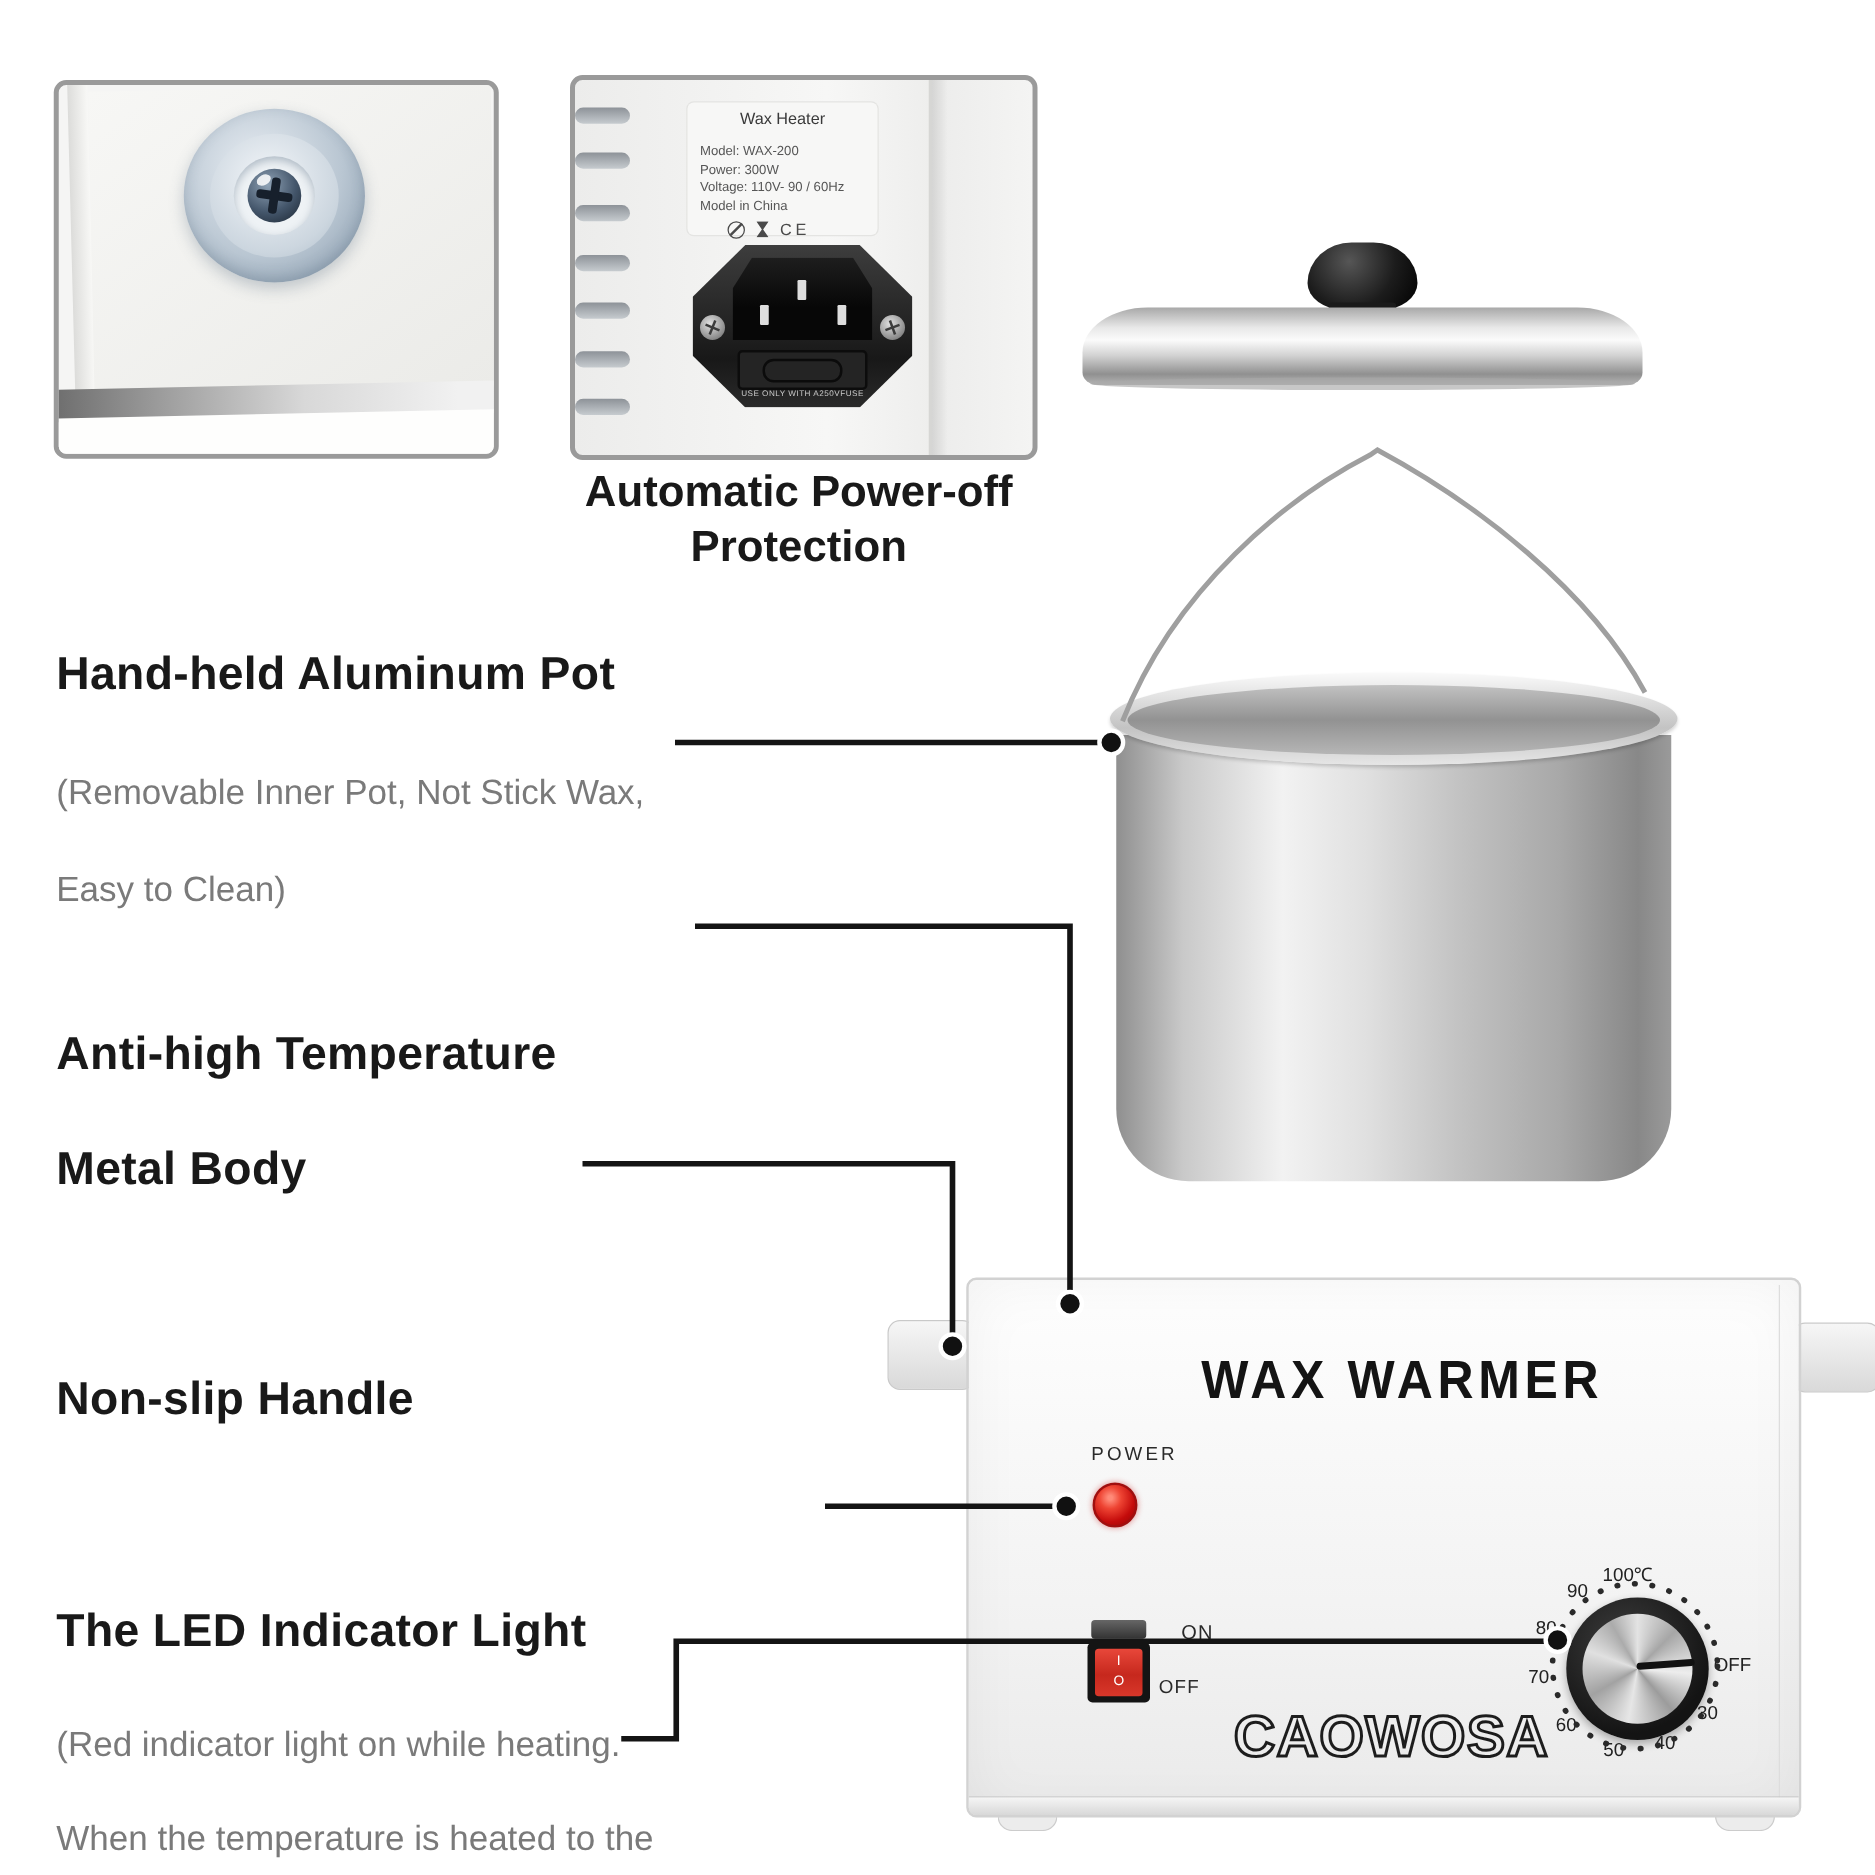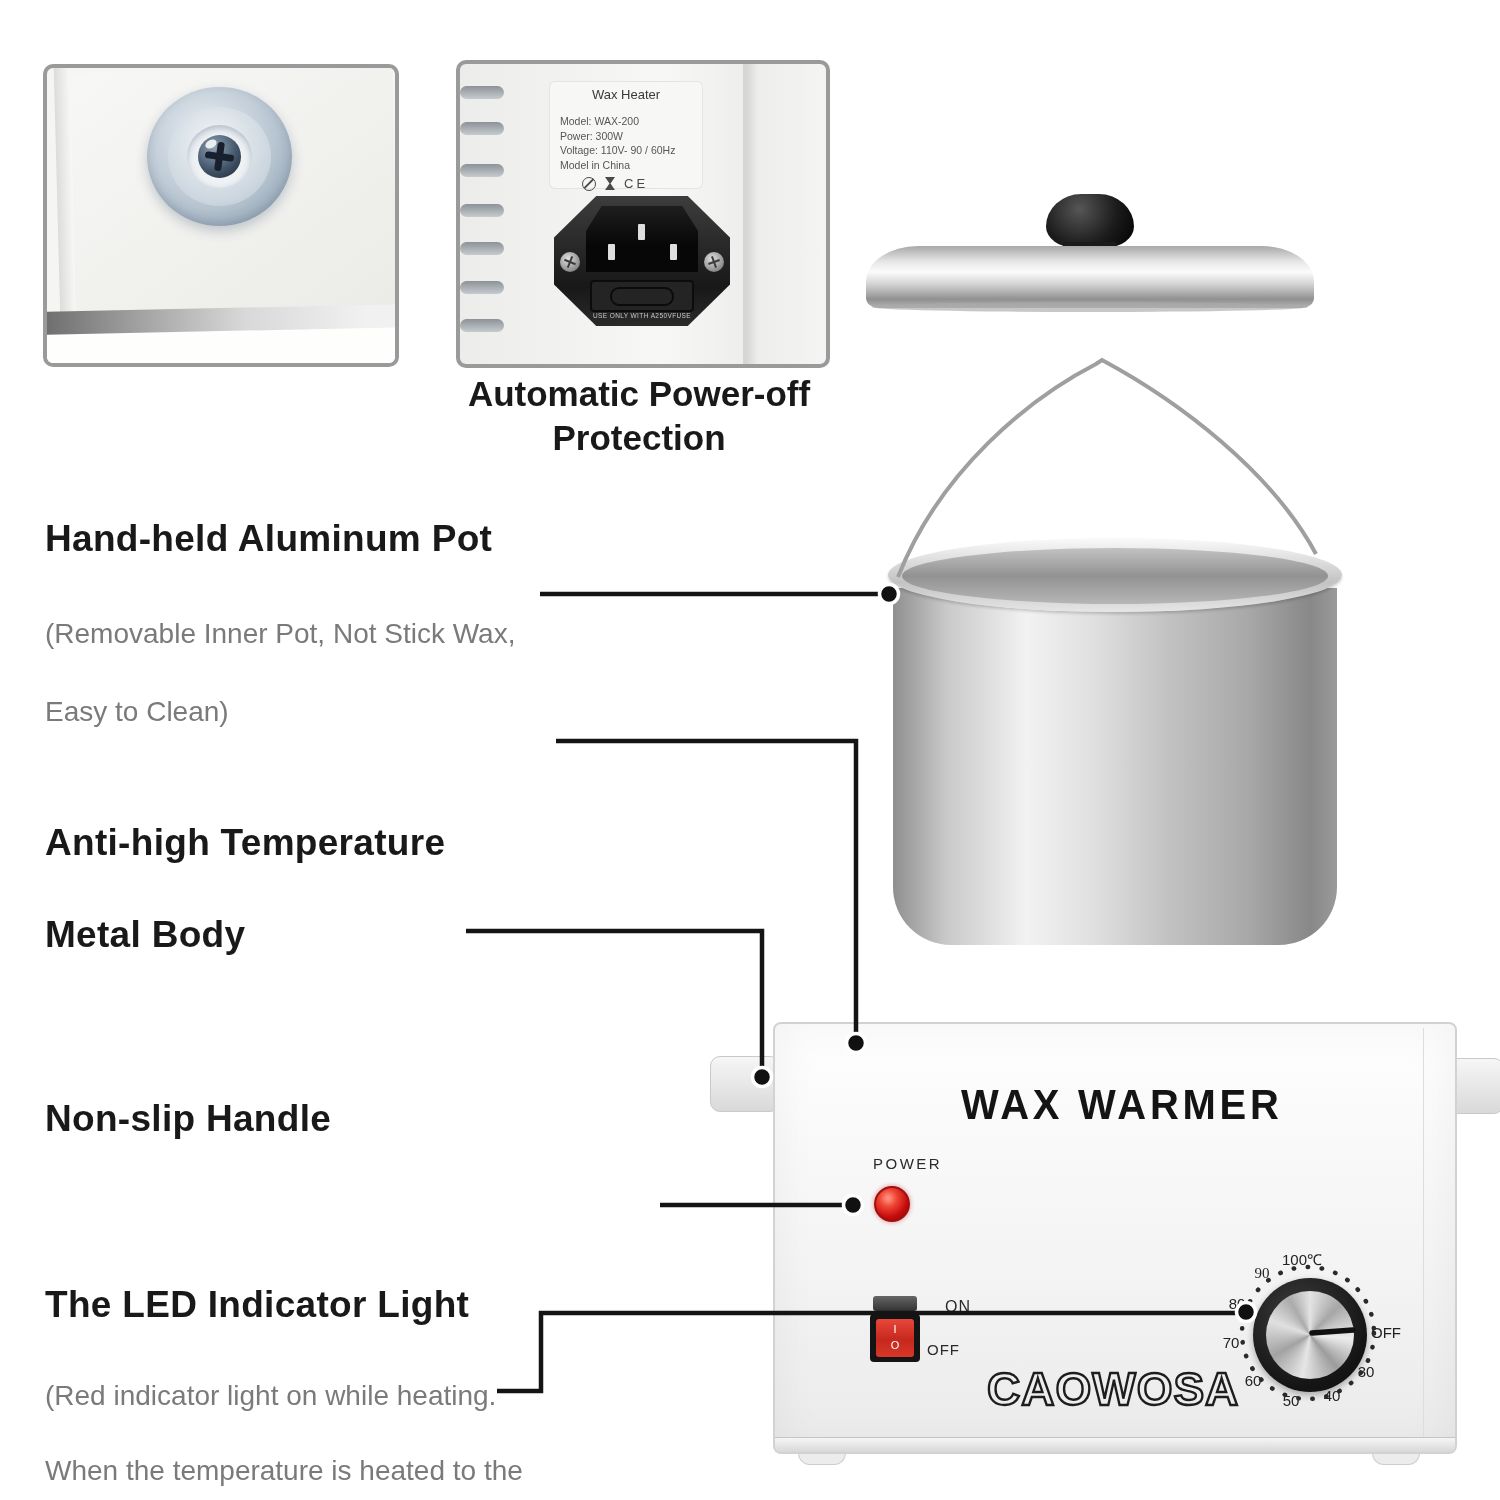--- a/index.html
+++ b/index.html
@@ -76,21 +76,21 @@
             background:linear-gradient(90deg,#8f8f8f 0%,#c9c9c9 12%,#f2f2f2 30%,#e0e0e0 45%,#c2c2c2 62%,#a8a8a8 80%,#888 94%,#9a9a9a 100%);}
   .pot-rim{position:absolute;left:888px;top:538px;width:454px;height:74px;border-radius:50%;
            background:linear-gradient(180deg,#fafafa,#c3c3c3 60%,#e6e6e6);box-shadow:0 2px 3px rgba(0,0,0,.18);}
   .pot-int{position:absolute;left:902px;top:548px;width:426px;height:56px;border-radius:50%;
            background:linear-gradient(180deg,#c2c2c2,#929292 50%,#b6b6b6);}
 
   
   .handle-tab{position:absolute;width:68px;height:54px;border-radius:10px;border:1px solid #c9c9c9;
               background:linear-gradient(180deg,#f6f6f6,#d9d9d9);}
   .machine{position:absolute;left:773px;top:1022px;width:664px;height:428px;border:2px solid #d2d2d2;border-radius:8px;
-           background:linear-gradient(180deg,#fefefe,#f3f3f3 60%,#eaeaea);box-shadow:inset 0 0 46px rgba(0,0,0,.05);padding-left:16px;}
+           background:linear-gradient(180deg,#fefefe,#f3f3f3 60%,#eaeaea);box-shadow:inset 0 0 46px rgba(0,0,0,.05);}
   .m-bottom{position:absolute;left:0;right:0;bottom:0;height:14px;border-top:1px solid #c5c5c5;border-radius:0 0 6px 6px;
             background:linear-gradient(#f5f5f5,#d8d8d8);}
   .m-seam{position:absolute;left:648px;top:4px;width:1px;height:418px;background:#ddd;}
   .foot-pad{position:absolute;width:46px;height:16px;border-radius:0 0 12px 12px;background:#ececec;border:1px solid #ccc;border-top:none;}
   .m-name{position:absolute;left:186px;top:56px;font-size:43px;font-weight:700;color:#141414;letter-spacing:4px;
           transform:scaleX(.93);transform-origin:left center;white-space:nowrap;}
   .m-power{position:absolute;left:98px;top:131px;font-size:15px;letter-spacing:2.5px;color:#2a2a2a;font-weight:500;}
   .led{position:absolute;left:99px;top:162px;width:36px;height:36px;border-radius:50%;border:2px solid #a00f0f;box-sizing:border-box;
        background:radial-gradient(circle at 38% 32%,#ff8a78 6%,#ee4433 30%,#c40b0b 65%,#8f0606);box-shadow:0 0 5px rgba(200,0,0,.45);}
   .sw-slot{position:absolute;left:98px;top:272px;width:44px;height:15px;border-radius:3px;background:linear-gradient(180deg,#666,#333);}
@@ -207,21 +207,21 @@
         <span class="ri" style="top:21px;">O</span>
       </div>
     </div>
     <div class="m-on">ON</div>
     <div class="m-off">OFF</div>
     <div class="brand">CAOWOSA</div>
 
     <div class="knob-ring"></div>
     <div class="knob-face"></div>
     <div class="dial" style="left:527px;top:235px;">100℃</div>
-    <div class="dial" style="left:487px;top:249px;font-family:Liberation Serif, serif;">90</div>
+    <div class="dial" style="left:487px;top:249px;">90</div>
     <div class="dial" style="left:462px;top:279px;">80</div>
     <div class="dial" style="left:456px;top:318px;">70</div>
     <div class="dial" style="left:478px;top:356px;">60</div>
     <div class="dial" style="left:516px;top:376px;">50</div>
     <div class="dial" style="left:557px;top:371px;">40</div>
     <div class="dial" style="left:591px;top:347px;">30</div>
     <div class="dial" style="left:611px;top:308px;">OFF</div>
   </div>
 
   <svg class="overlay" width="1500" height="1500" viewBox="0 0 1500 1500">

